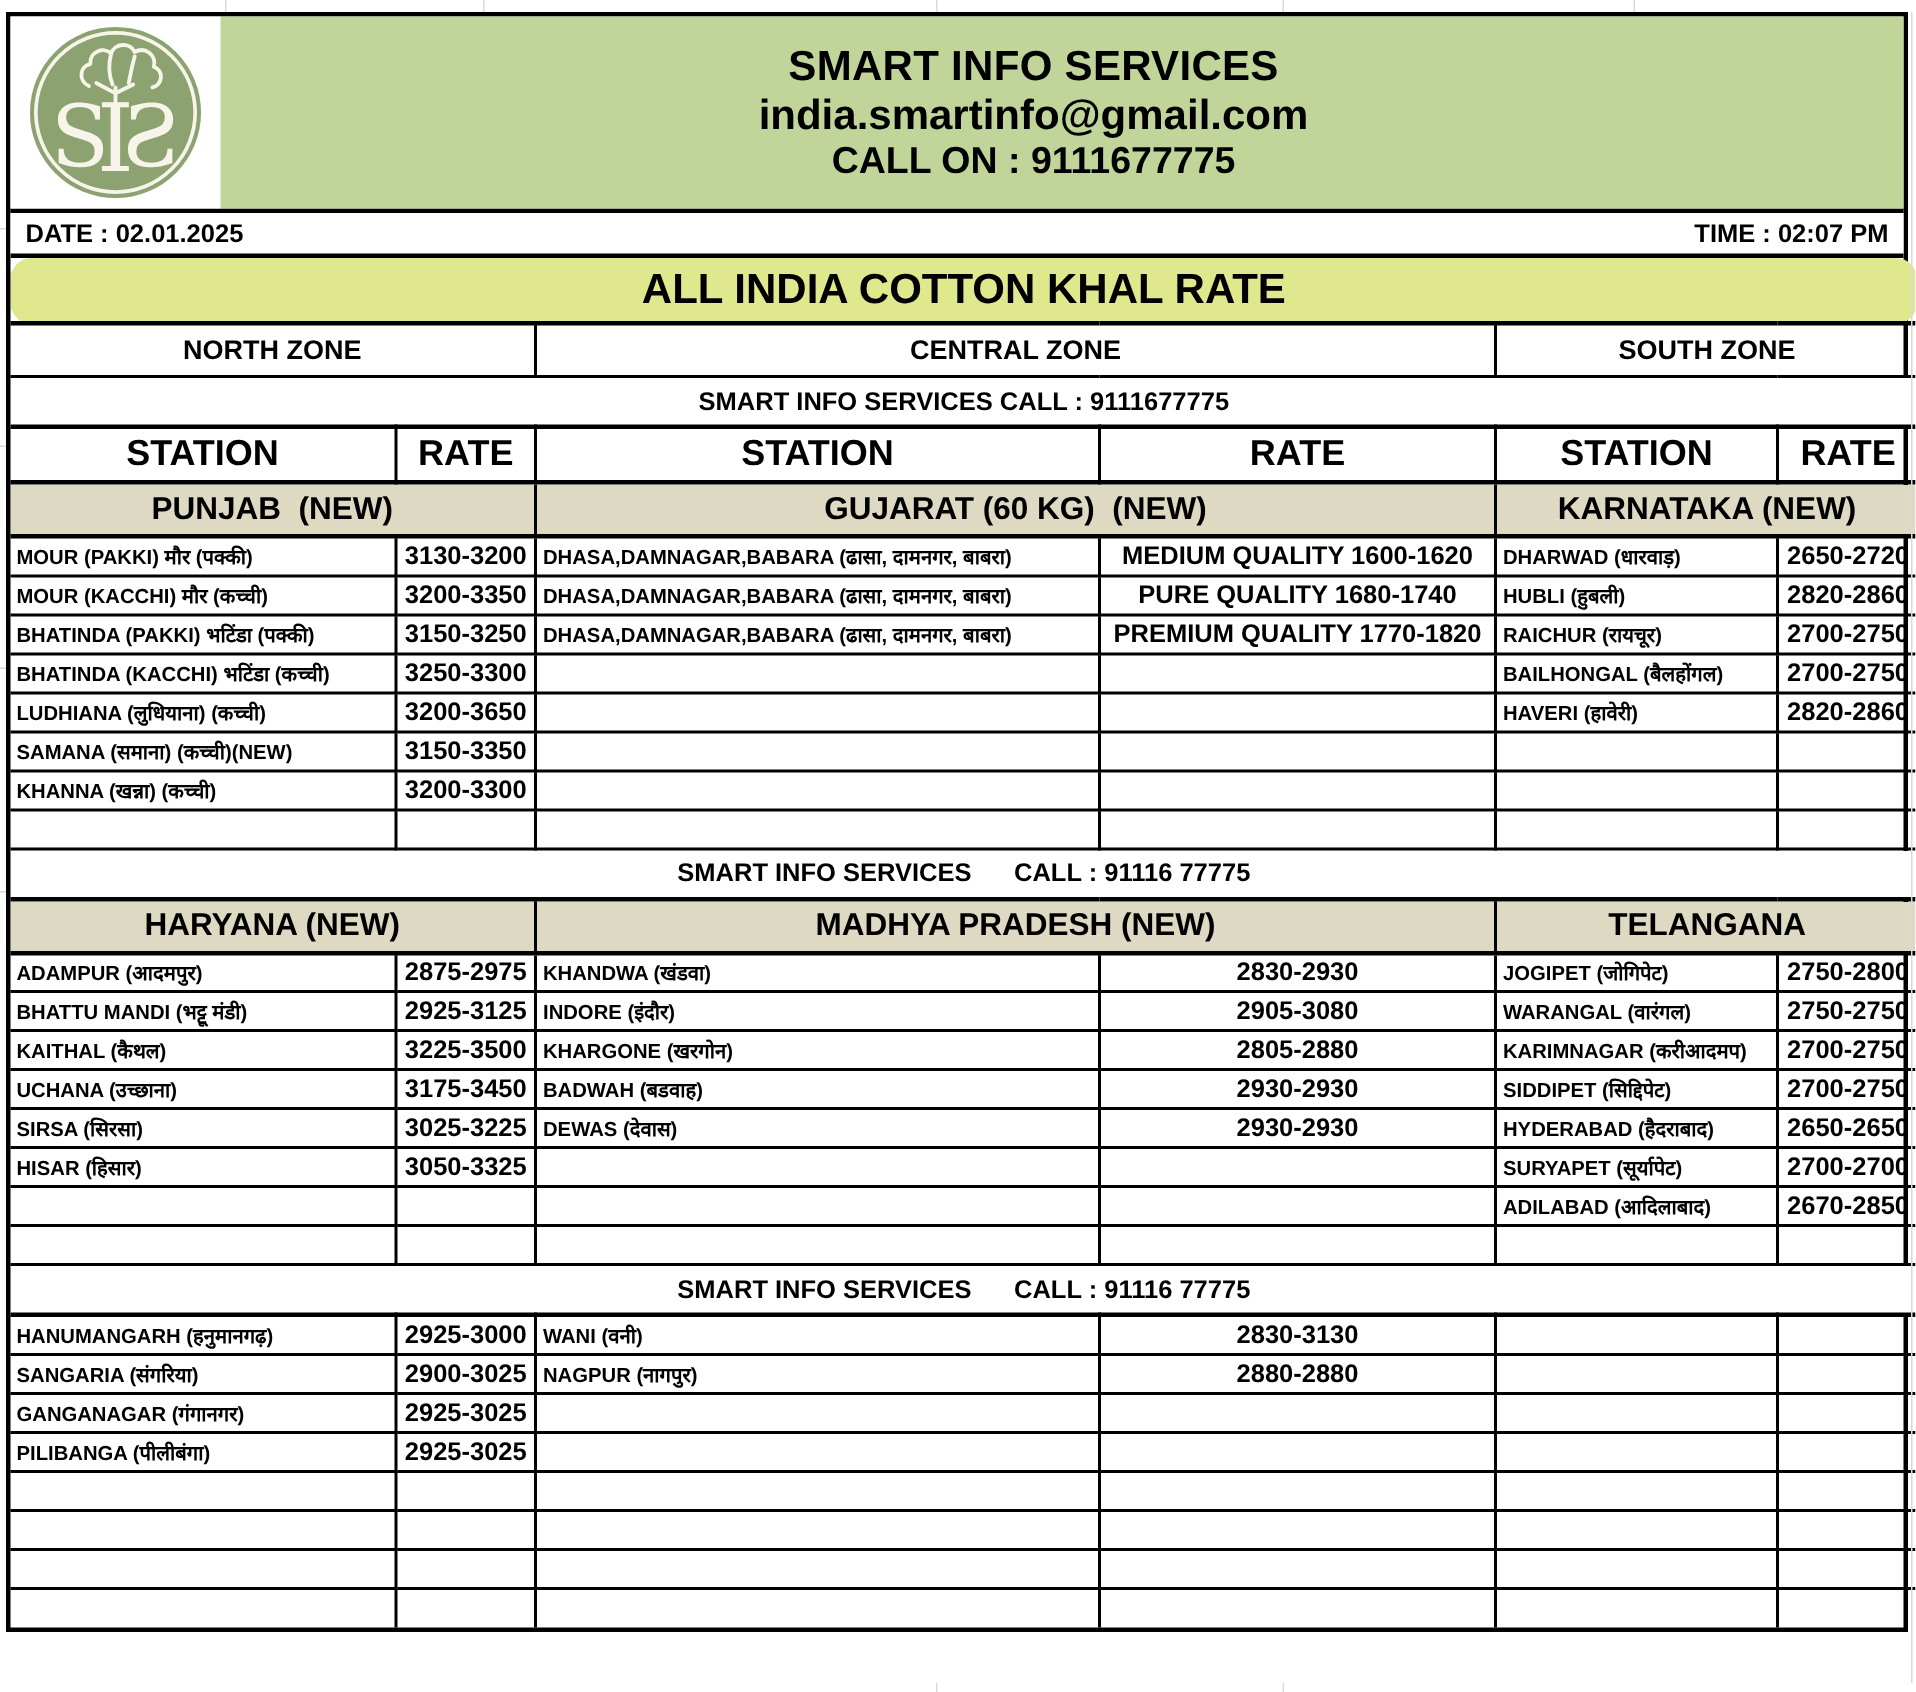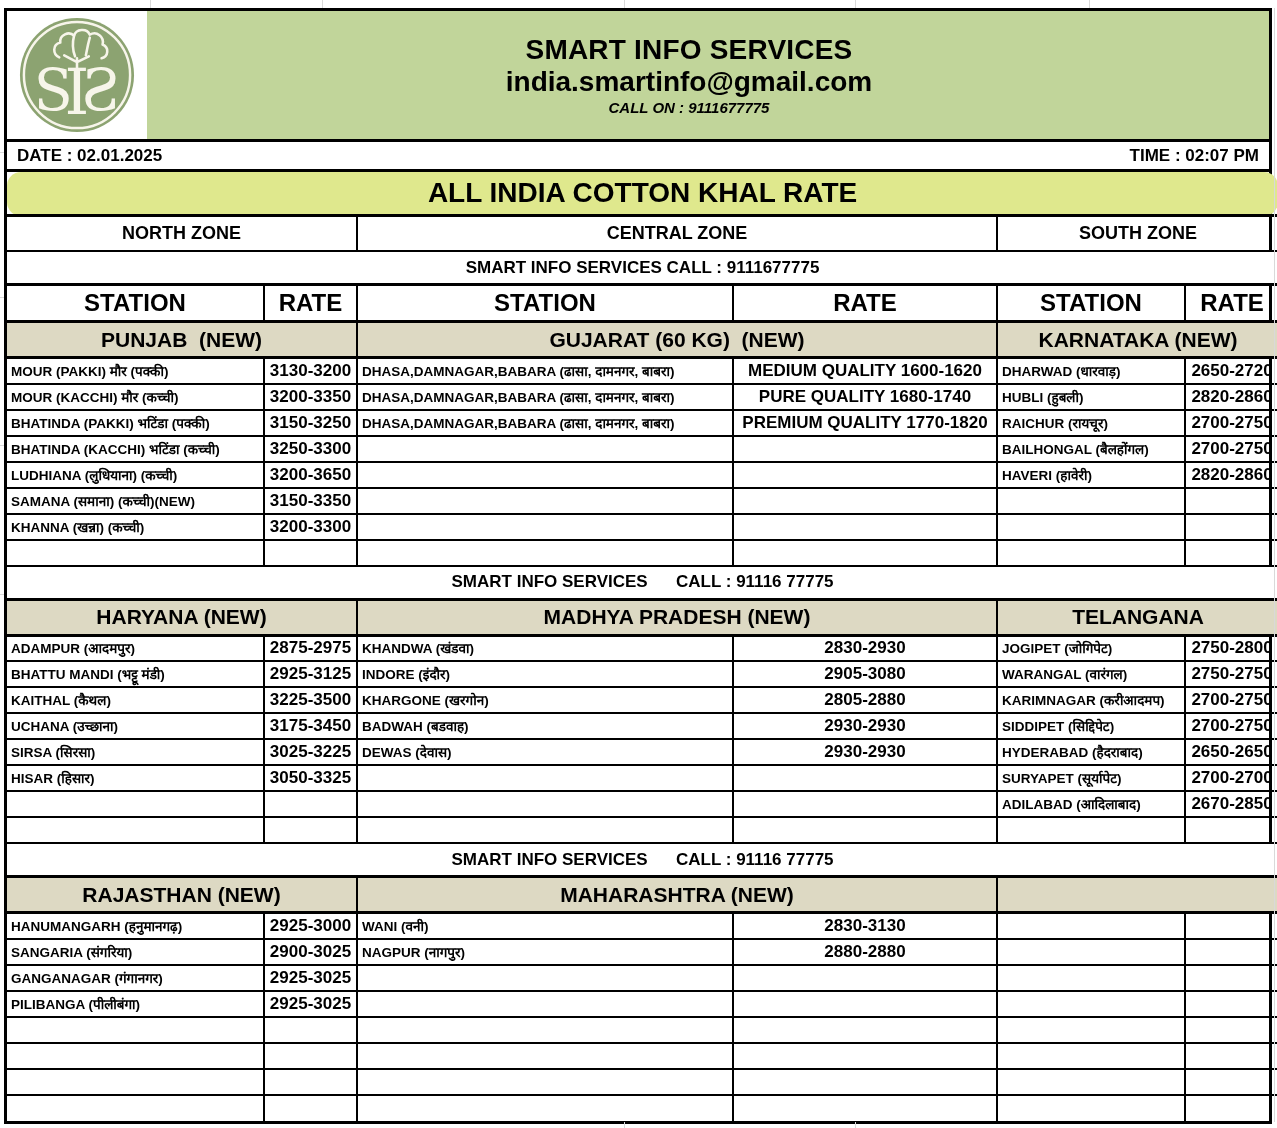--- a/index.html
+++ b/index.html
@@ -28,21 +28,21 @@
   
   .header-band { display:flex; height:128px; border-bottom:3px solid #000; }
   .logo-box { width:140px; background:#fff; display:flex; align-items:center; justify-content:center; }
   .title-box {
     flex:1; background: var(--header_green, #c1d59a);
     display:flex; flex-direction:column; align-items:center; justify-content:center;
     padding-right:38px; line-height:1.16;
   }
   .org-name  { font-size:28px; letter-spacing:0.2px; }
   .org-email { font-size:28px; }
-  .org-call  { font-size:15px;font-style:italic; }
+  .org-call  { font-size:25px; }
   
   .date-row {
     display:flex; justify-content:space-between; align-items:center;
     height:27px; font-size:17px; padding:0 10px;
     border-bottom:3px solid #000; background:#fff;
   }
   
   table { border-collapse: collapse; width:100%; table-layout: fixed; }
   td { border:2px solid #000; overflow:hidden; white-space:nowrap; }
   tr > td:first-child { border-left:0; }
@@ -299,25 +299,20 @@
             <td class="st"></td>
             <td class="rt"></td>
           </tr>
         </tbody>
       <tbody>
         <tr class="call-row">
           <td colspan="6">SMART INFO SERVICES      CALL : 91116 77775</td>
         </tr>
       </tbody>
       <tbody>
-          <tr>
-            <td colspan="2" class="section-h">RAJASTHAN (NEW)</td>
-            <td colspan="2" class="section-h">MAHARASHTRA (NEW)</td>
-            <td colspan="2" class="section-h"></td>
-          </tr>
           <tr class="data-row">
             <td class="st">HANUMANGARH (हनुमानगढ़)</td>
             <td class="rt">2925-3000</td>
             <td class="st">WANI (वनी)</td>
             <td class="rt">2830-3130</td>
             <td class="st"></td>
             <td class="rt"></td>
           </tr>
           <tr class="data-row">
             <td class="st">SANGARIA (संगरिया)</td>

